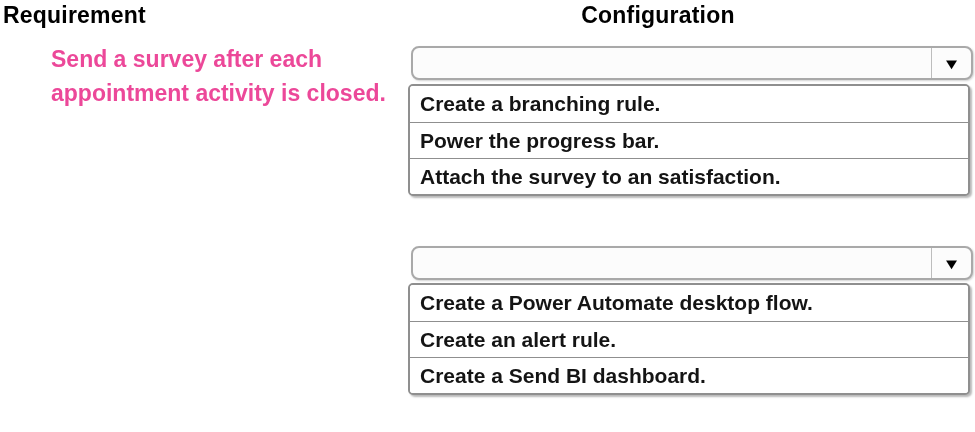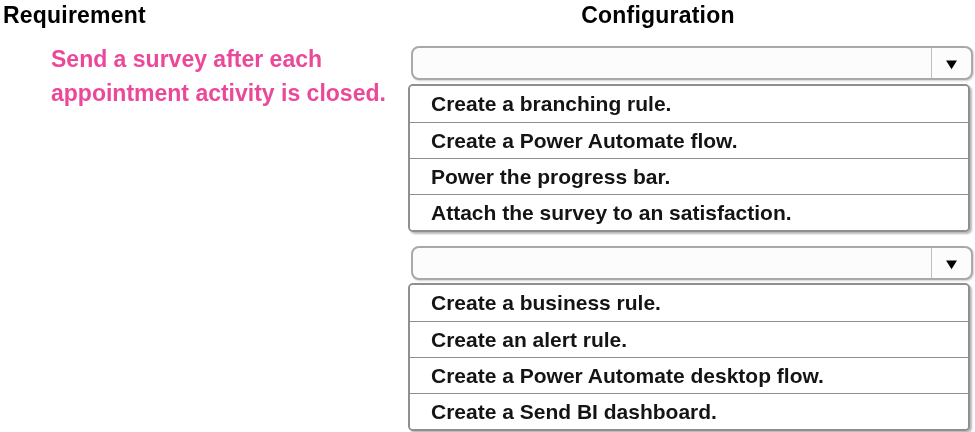--- a/index.html
+++ b/index.html
@@ -82,21 +82,21 @@
     border: 2px solid #8f8f8f;
     border-radius: 5px;
     box-shadow: 2px 2px 2px rgba(0,0,0,0.28);
     overflow: hidden;
   }
   #list-1 { top: 84px; }
   #list-2 { top: 283px; }
   .option-row {
     height: 36px;
     line-height: 35px;
-    padding-left: 21px;
+    padding-left: 10px;
     font-size: 21px;
     font-weight: 600;
     color: #141414;
     background: #ffffff;
     border-top: 1px solid #8f8f8f;
     white-space: nowrap;
     overflow: hidden;
     cursor: pointer;
   }
   #list-2 .option-row { height: 36px; }
@@ -116,33 +116,31 @@
 
   <div id="combo-1" class="combo">
     <span class="combo-value"></span>
     <span class="combo-arrow-zone">
       <span class="arrow">▼</span>
     </span>
   </div>
 
   <div id="list-1" class="listbox">
     <div class="option-row">Create a branching rule.</div>
-    <div class="option-row">Create a Power Automate flow.</div>
     <div class="option-row">Power the progress bar.</div>
     <div class="option-row">Attach the survey to an satisfaction.</div>
   </div>
 
 
   <div id="combo-2" class="combo">
     <span class="combo-value"></span>
     <span class="combo-arrow-zone">
       <span class="arrow">▼</span>
     </span>
   </div>
 
   <div id="list-2" class="listbox">
-    <div class="option-row">Create a business rule.</div>
+    <div class="option-row">Create a Power Automate desktop flow.</div>
     <div class="option-row">Create an alert rule.</div>
-    <div class="option-row">Create a Power Automate desktop flow.</div>
     <div class="option-row">Create a Send BI dashboard.</div>
   </div>
 
 </div>
 
 </body></html>

